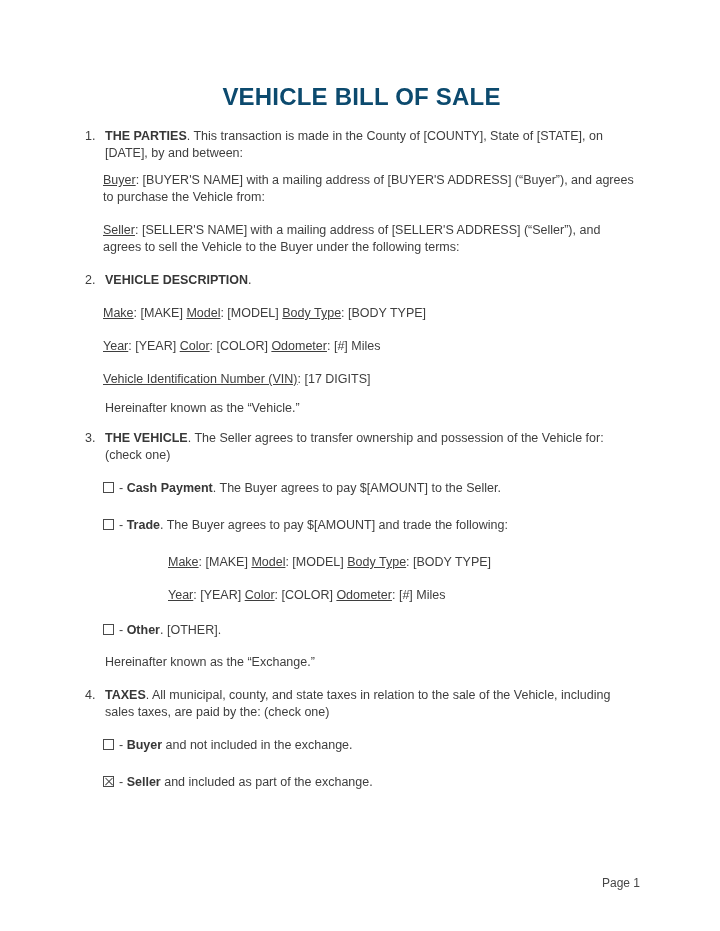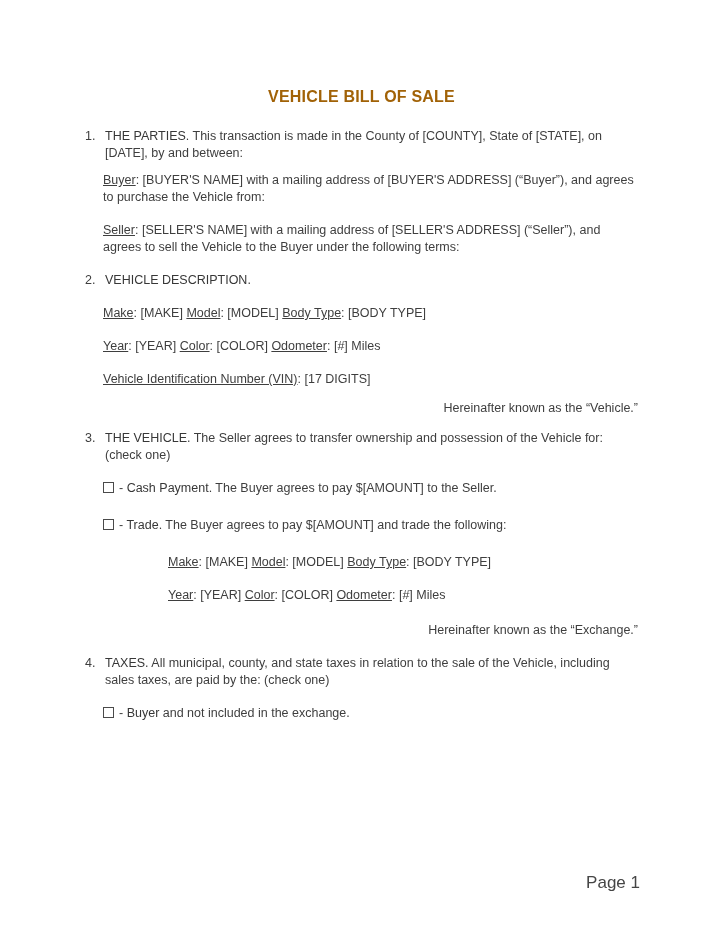--- a/index.html
+++ b/index.html
@@ -14,35 +14,35 @@
     background: #ffffff;
     box-sizing: border-box;
     padding: 86px 82px 0 85px;
     font-family: "Liberation Sans", "DejaVu Sans", sans-serif;
     font-size: 12.5px;
     line-height: 17px;
     color: #3e3e3e;
     overflow: hidden;
   }
   .title {
-    font-size: 16px;
+    font-size: 24px;
     line-height: 22px;
     font-weight: bold;
     text-align: center;
-    color: #a16207;
+    color: #0c4a6e;
     letter-spacing: 0.2px;
     margin: 0 0 20px 0;
   }
   .par { margin: 0 0 16px 0; }
   .hang { position: relative; padding-left: 20px; }
   .num { position: absolute; left: 0; top: 0; }
-  .ind0 { margin-left: 20px; text-align: right; }
+  .ind0 { margin-left: 20px; }
   .ind1 { margin-left: 18px; }
   .ind2 { margin-left: 83px; }
-  .b { font-weight: normal; color: #373737; }
+  .b { font-weight: bold; color: #373737; }
   .u { text-decoration: underline; }
   .m10 { margin-bottom: 10px; }
   .m12 { margin-bottom: 12px; }
   .m13 { margin-bottom: 13px; }
   .m15 { margin-bottom: 15px; }
   .m18 { margin-bottom: 18px; }
   .m20 { margin-bottom: 20px; }
   .checkbox {
     display: inline-block;
     width: 9px;
@@ -61,21 +61,21 @@
     width: 10px;
     height: 1.2px;
     background: #4a4a4a;
   }
   .checkbox[data-checked="true"]::before { transform: rotate(45deg); }
   .checkbox[data-checked="true"]::after  { transform: rotate(-45deg); }
   .footer {
     position: absolute;
     top: 876px;
     right: 80px;
-    font-size: 17px;
+    font-size: 12px;
     line-height: 14px;
     color: #454545;
   }
 </style>
 </head>
 <body>
 
 <div class="page">
 
   <div class="title">VEHICLE BILL OF SALE</div>
@@ -124,27 +124,33 @@
 
   <div class="par ind2">
     <span class="u">Make</span><span>: [MAKE] </span><span class="u">Model</span><span>: [MODEL] </span><span class="u">Body Type</span><span>: [BODY TYPE]</span>
   </div>
 
   <div class="par ind2 m18">
     <span class="u">Year</span><span>: [YEAR] </span><span class="u">Color</span><span>: [COLOR] </span><span class="u">Odometer</span><span>: [#] Miles</span>
   </div>
 
 
+  <div class="par ind1 m15">
+    <span class="checkbox" data-checked="false"></span><span>- </span><span class="b">Other</span><span>. [OTHER].</span>
+  </div>
 
   <div class="par ind0">Hereinafter known as the “Exchange.”</div>
 
   <div class="par hang">
     <span class="num">4.</span><span class="b">TAXES</span><span>. All municipal, county, and state taxes in relation to the sale of the Vehicle, including sales taxes, are paid by the: (check one)</span>
   </div>
 
   <div class="par ind1 m20">
     <span class="checkbox" data-checked="false"></span><span>- </span><span class="b">Buyer</span><span> and not included in the exchange.</span>
   </div>
 
+  <div class="par ind1">
+    <span class="checkbox" data-checked="true"></span><span>- </span><span class="b">Seller</span><span> and included as part of the exchange.</span>
+  </div>
 
   <div class="footer">Page 1</div>
 
 </div>
 
 </body></html>

